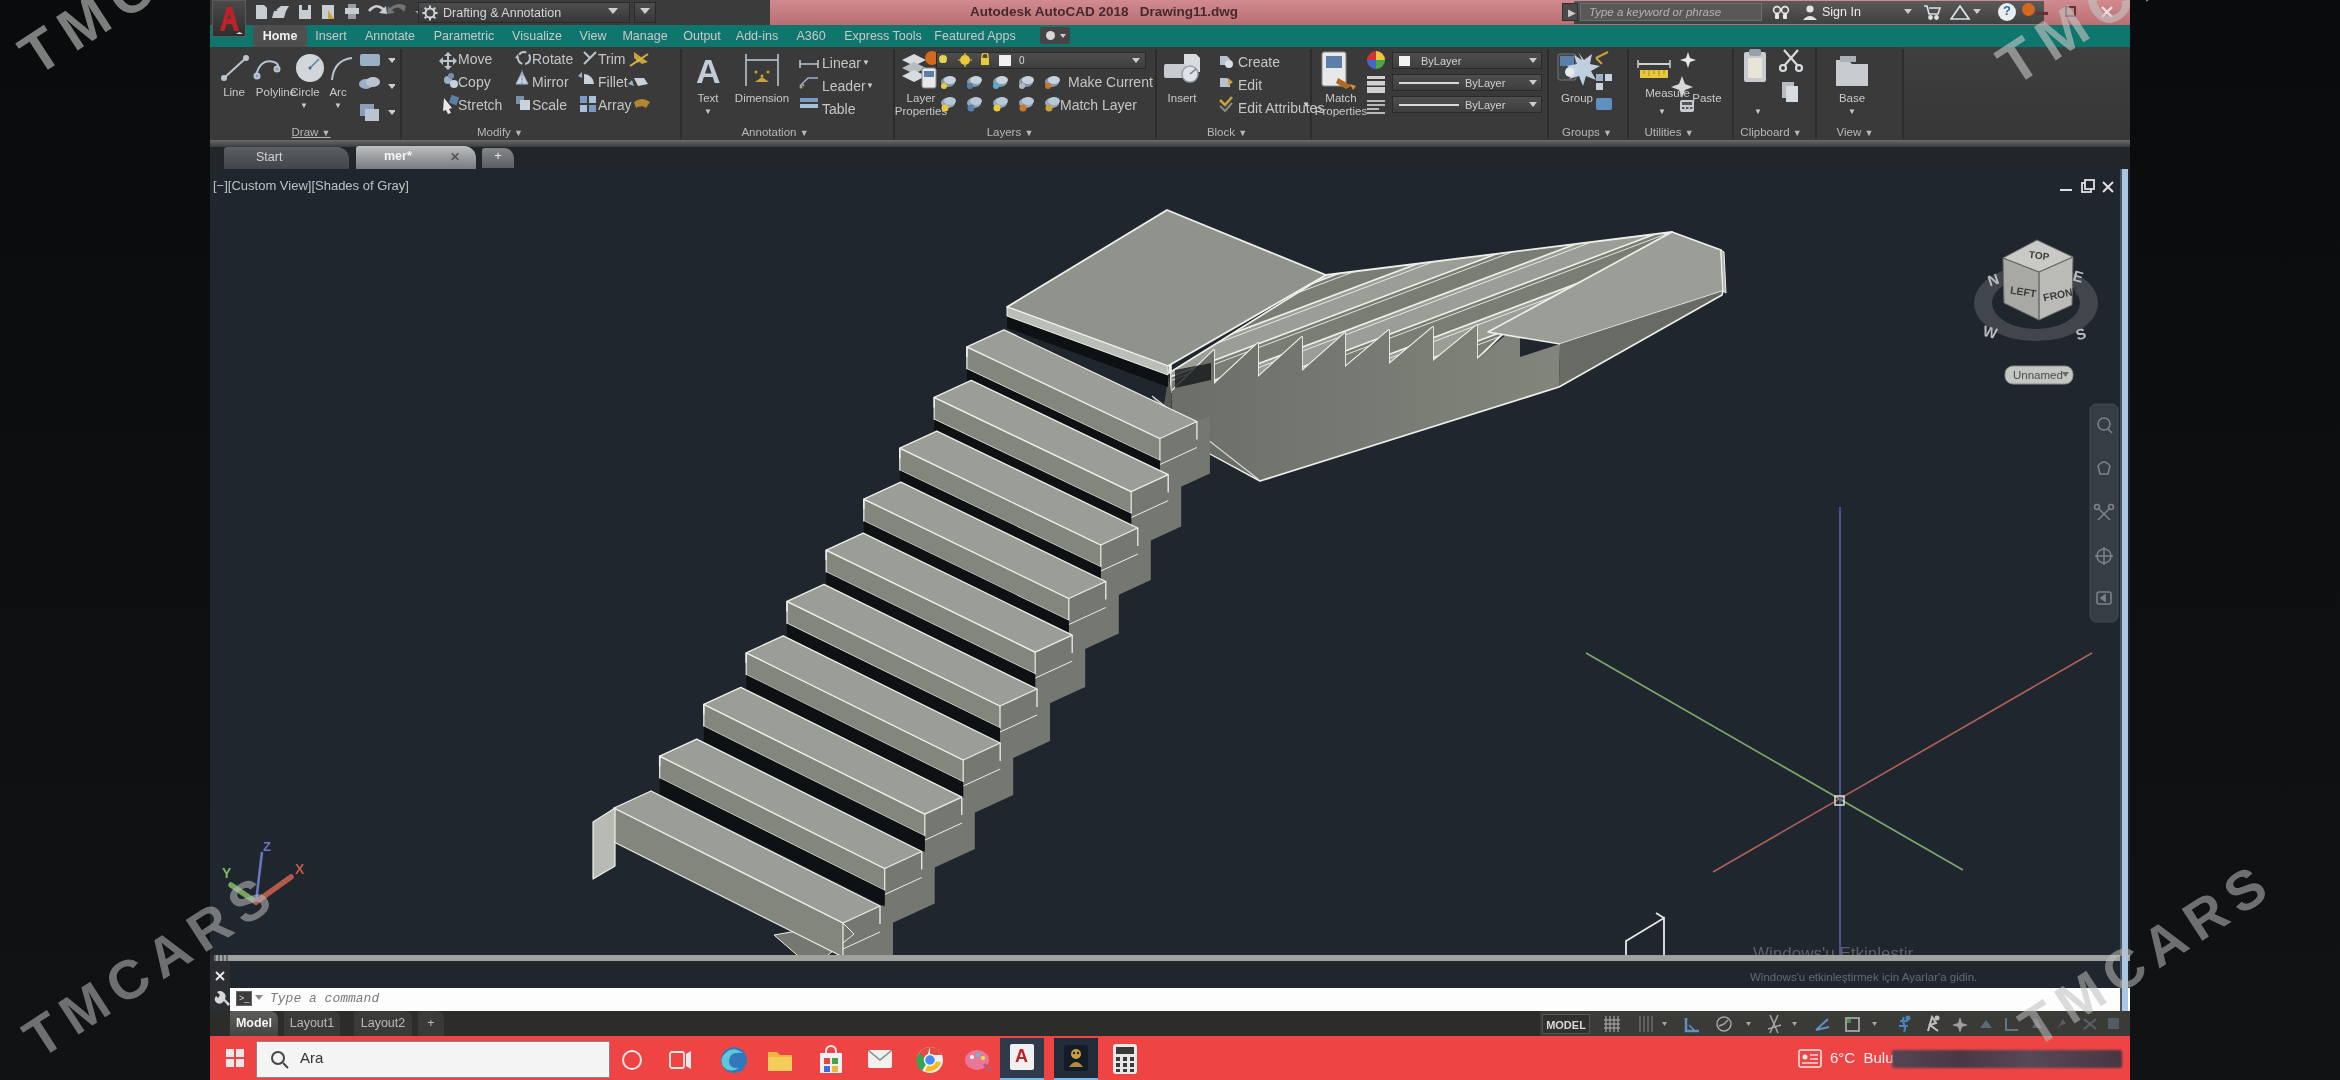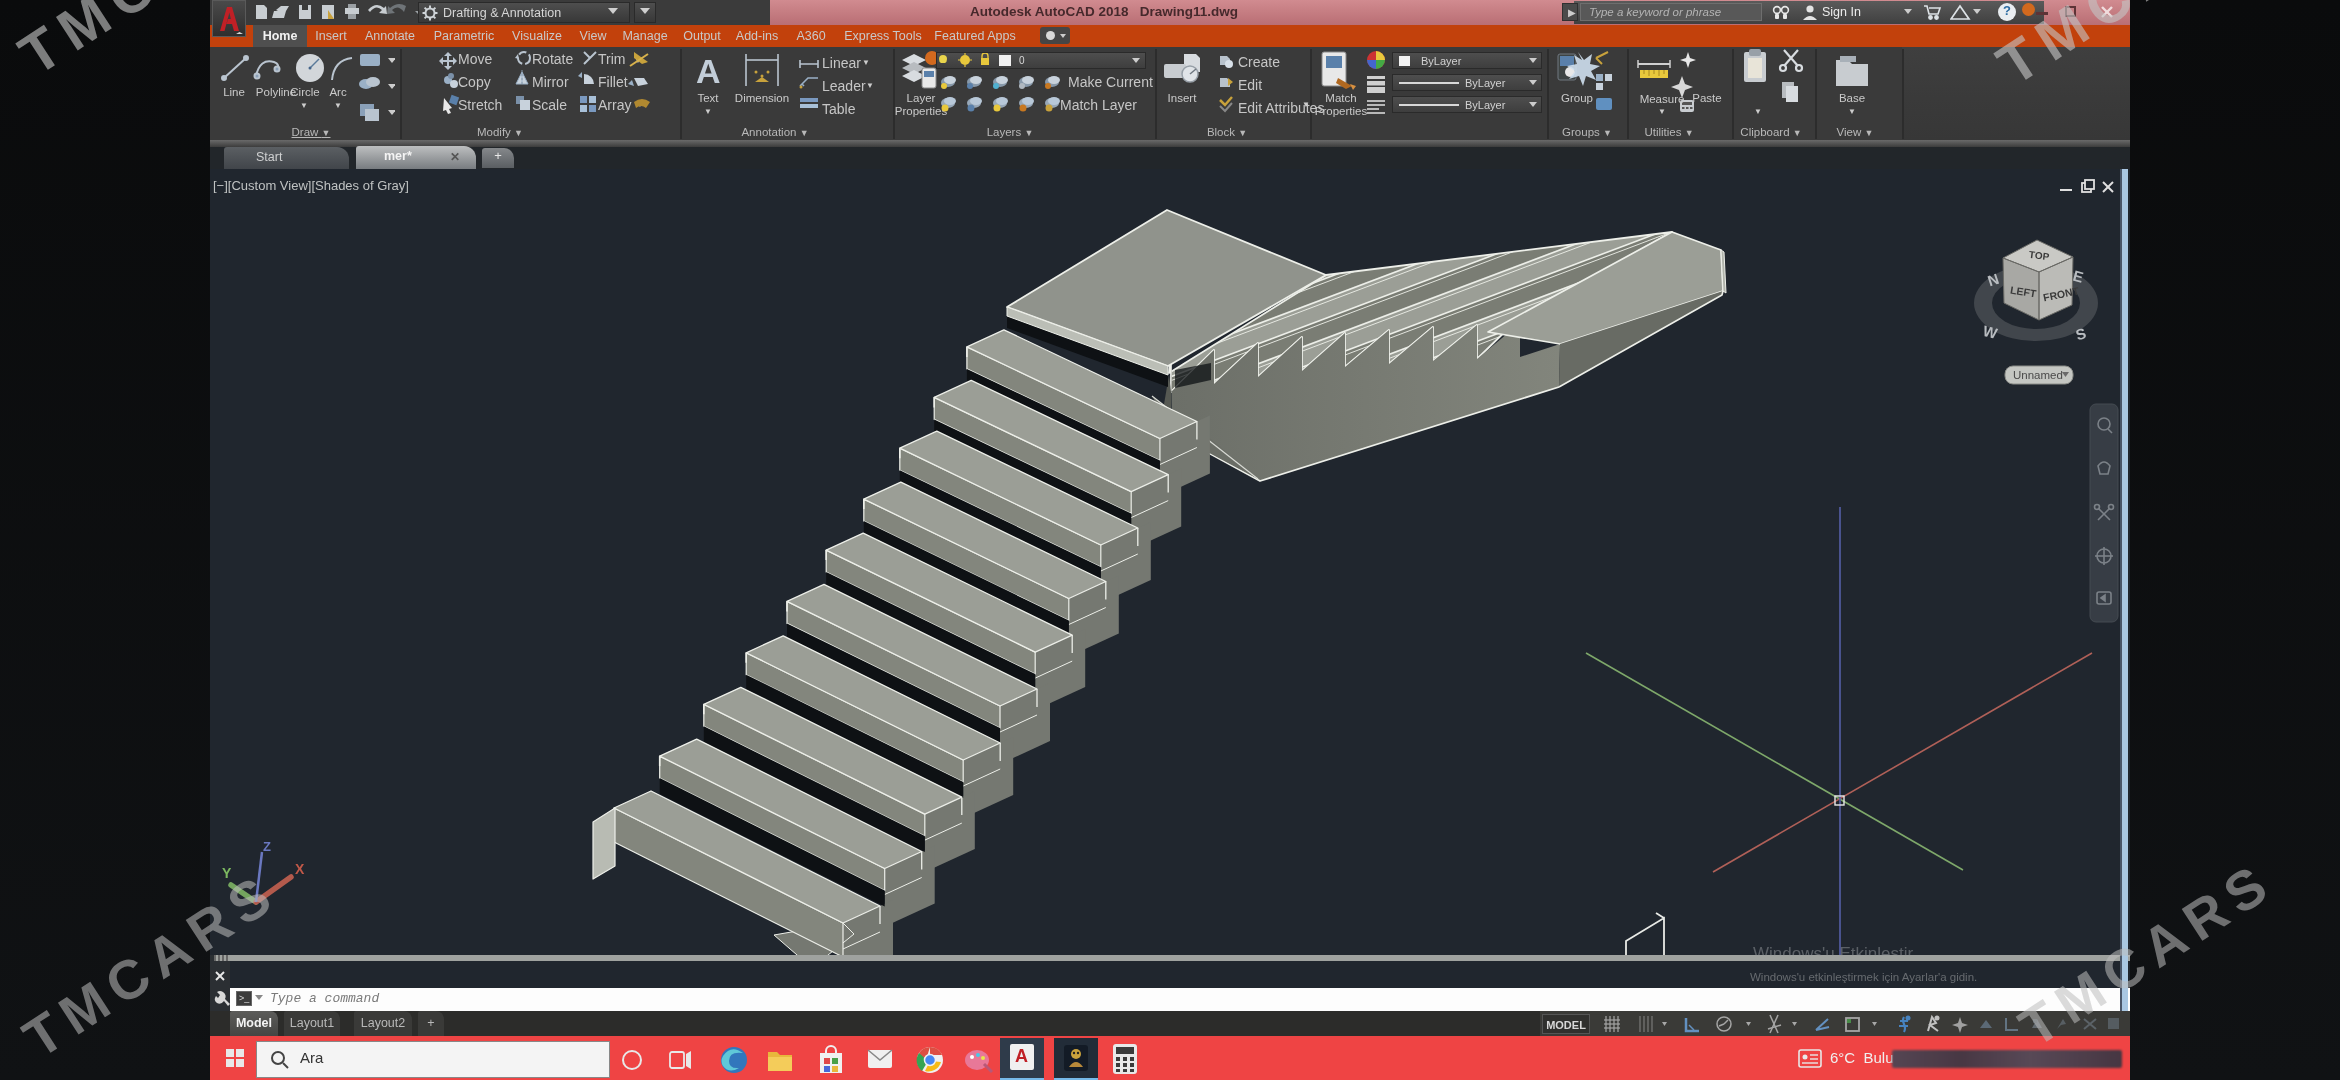--- a/index.html
+++ b/index.html
@@ -5,21 +5,21 @@
 *{box-sizing:border-box;font-family:"Liberation Sans",sans-serif;}
 #stage{position:absolute;left:0;top:0;width:2340px;height:1080px;background:linear-gradient(180deg,#0a0b0c,#101214);}
 #screen{position:absolute;left:210px;top:0;width:1920px;height:1080px;background:#20262e;}
 .abs{position:absolute;}
 
 #titlebar{position:absolute;left:0;top:0;width:1920px;height:25px;background:#3b3b3b;}
 #titlepink{position:absolute;left:560px;top:0;width:1360px;height:25px;background:linear-gradient(180deg,#d18b90 0%,#c67e83 45%,#b96e74 100%);}
 #titletext{position:absolute;left:640px;top:4px;width:508px;text-align:center;font-size:13.5px;color:#46292c;font-weight:bold;white-space:nowrap;}
 #searchstrip{position:absolute;left:1364px;top:1px;height:23px;width:470px;background:linear-gradient(180deg,#5a5a5a,#404040);display:flex;align-items:center;}
 
-#tabrow{position:absolute;left:0;top:25px;width:1920px;height:22px;background:#c2410c;}
+#tabrow{position:absolute;left:0;top:25px;width:1920px;height:22px;background:#0f766e;}
 .rtab{position:absolute;top:0;height:22px;color:#c9c9c9;font-size:12.5px;padding-top:4px;text-align:center;}
 
 #ribbon{position:absolute;left:0;top:47px;width:1920px;height:93px;background:#3a3a3a;}
 .pansep{position:absolute;top:2px;height:90px;width:2px;background:#2c2c2c;}
 .panlabel{position:absolute;top:79px;height:14px;font-size:11.5px;color:#b8b8b8;text-align:center;white-space:nowrap;}
 .ricon-label{position:absolute;font-size:11.5px;color:#cacaca;text-align:center;white-space:nowrap;}
 .smalltext{font-size:14px;color:#c6c6c6;white-space:nowrap;position:absolute;}
 
 #filetabs{position:absolute;left:0;top:140px;width:1920px;height:29px;background:#22262a;}
 #filetabs .grad{position:absolute;left:0;top:0;width:1920px;height:7px;background:linear-gradient(180deg,#6a6a6a,#3c3c3c);}
@@ -471,21 +471,21 @@
             <path d="M46 26 l3 8 l8 3 l-8 3 l-3 8 l-3 -8 l-8 -3 l8 -3 z" fill="#d8d8d8"></path>
             <rect x="44" y="50" width="14" height="12" rx="2" fill="#c8ccd0"></rect>
             <g fill="#555">
               <rect x="46" y="52" width="10" height="3"></rect>
               <rect x="46" y="57" width="2.5" height="2"></rect>
               <rect x="50" y="57" width="2.5" height="2"></rect>
               <rect x="54" y="57" width="2.5" height="2"></rect>
             </g>
           </g>
         </svg>
-  <div class="ricon-label" style="left:1424px;top:46px;width:56px;">Measure</div>
+  <div class="ricon-label" style="left:1424px;top:40px;width:56px;text-align:right;">Measure</div>
   <div class="abs" style="left:1448px;top:60px;color:#ccc;font-size:8px;">▼</div>
   <svg class="abs" style="left:1530px;top:1px;" width="70" height="66" viewBox="0 0 70 66">
           <rect x="4" y="4" width="22" height="30" rx="2" fill="#c8ccd0"></rect>
           <rect x="9" y="1" width="12" height="7" rx="2" fill="#98a0a8"></rect>
           <rect x="8" y="10" width="14" height="20" fill="#e8e4d8"></rect>
           <g stroke="#d8dce0" stroke-width="2.2" fill="none">
             <path d="M44 2 l14 16 M58 2 l-14 16"></path>
             <circle cx="43" cy="20" r="3"></circle>
             <circle cx="59" cy="20" r="3"></circle>
           </g>

